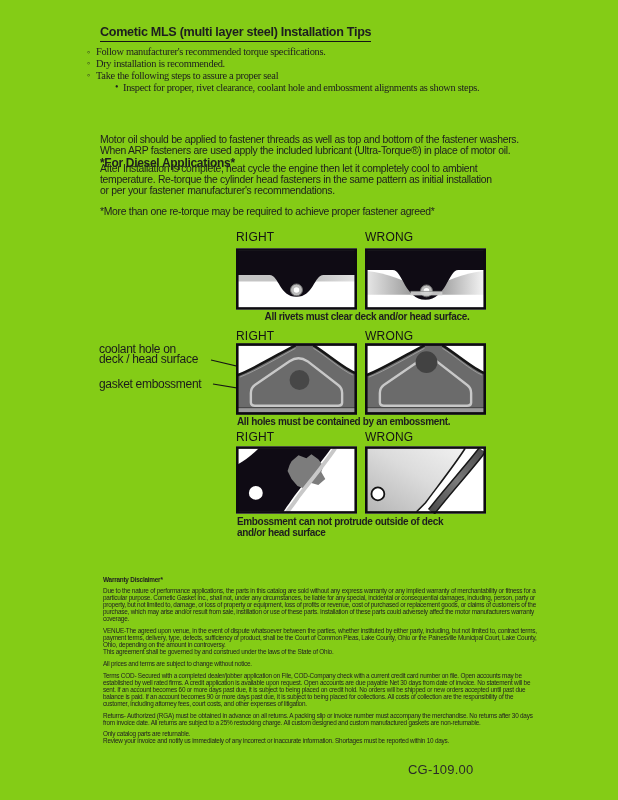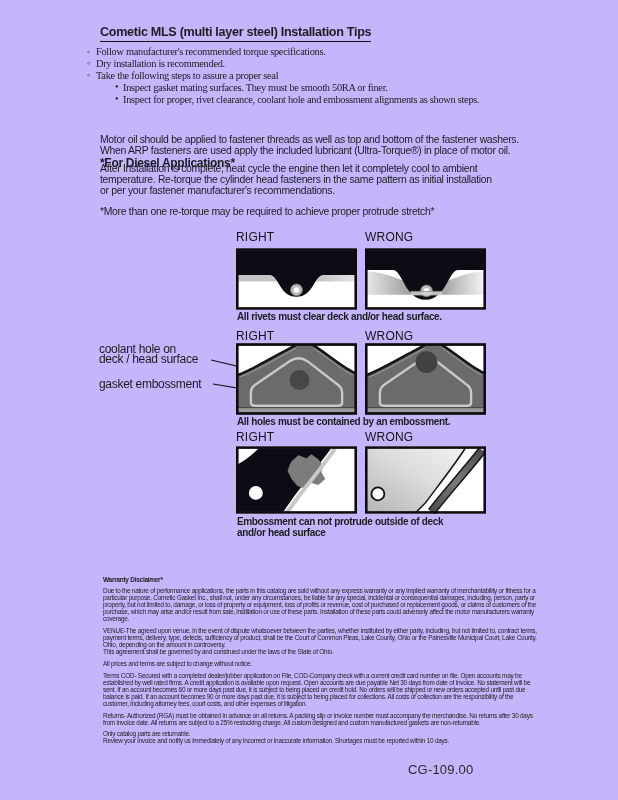--- a/index.html
+++ b/index.html
@@ -1,17 +1,17 @@
 <!DOCTYPE html>
 <html><head>
 <meta charset="utf-8">
 <style>
   html,body{margin:0;padding:0;background:#ffffff;}
   .page{
-    position:relative;width:618px;height:800px;background:#c4b5fd;overflow:hidden;
+    position:relative;width:618px;height:800px;background:#84cc16;overflow:hidden;
     font-family:"Liberation Sans", sans-serif;color:#1d1d1f;
   }
   .abs{position:absolute;}
   .title{
     left:100px;top:25px;font-size:12.6px;font-weight:bold;letter-spacing:-0.3px;
     border-bottom:1.6px solid #141414;padding-bottom:1.5px;display:inline-block;
   }
   .bullets{left:87px;top:46px;width:480px;font-size:10.4px;line-height:11.3px;letter-spacing:-0.3px;}
   .b{white-space:nowrap;font-family:Liberation Serif, serif;}
   .b .mk{display:inline-block;width:9px;font-size:9px;vertical-align:0.5px;}
@@ -35,31 +35,30 @@
 <body>
 
 <div class="page">
 
   <div class="abs title">Cometic MLS (multi layer steel) Installation Tips</div>
 
   <div class="abs bullets">
     <div class="b"><span class="mk">◦</span><span>Follow manufacturer's recommended torque specifications.</span></div>
     <div class="b"><span class="mk">◦</span><span>Dry installation is recommended.</span></div>
     <div class="b"><span class="mk">◦</span><span>Take the following steps to assure a proper seal</span></div>
-    <div class="b sub"><span class="mk">•</span><span>Inspect gasket mating surfaces.  They must be smooth 50RA or finer.</span></div>
     <div class="b sub"><span class="mk">•</span><span>Inspect for proper, rivet clearance, coolant hole and embossment alignments as shown steps.</span></div>
   </div>
 
   <div class="abs h2">*For Diesel Applications*</div>
   <div class="abs para p2">After Installation is complete, heat cycle the engine then let it completely cool to ambient
 temperature. Re-torque the cylinder head fasteners in the same pattern as initial installation
 or per your fastener manufacturer's recommendations.</div>
   <div class="abs para p1">Motor oil should be applied to fastener threads as well as top and bottom of the fastener washers.
 When ARP fasteners are used apply the included lubricant (Ultra-Torque®) in place of motor oil.</div>
-  <div class="abs para note">*More than one re-torque may be required to achieve proper protrude stretch*</div>
+  <div class="abs para note">*More than one re-torque may be required to achieve proper fastener agreed*</div>
 
   <svg width="0" height="0" style="position:absolute">
     <defs>
       <linearGradient id="gwL" x1="0" y1="0" x2="1" y2="0">
         <stop offset="0" stop-color="#e6e6e6"></stop>
           <stop offset="1" stop-color="#8f8f8f"></stop>
       </linearGradient>
       <linearGradient id="gwR" x1="0" y1="0" x2="1" y2="0">
         <stop offset="0" stop-color="#8f8f8f"></stop>
           <stop offset="1" stop-color="#f4f4f4"></stop>
@@ -99,21 +98,21 @@
     <path d="M2,23 C22,25 42,33 54,41 L54,47 L2,47 Z" fill="url(#gwL)"></path>
     <path d="M120,23 C100,25 80,33 68,41 L68,47 L120,47 Z" fill="url(#gwR)"></path>
     <path d="M2,2 H120 V22 H94 C84,22 82,52 61,52 C40,52 38,22 28,22 H2 Z" fill="#0f0b14"></path>
     <circle cx="62" cy="43" r="6" fill="#bcbcbc" stroke="#6f6f6f" stroke-width="1"></circle>
     <circle cx="62" cy="43" r="2.8" fill="#fff"></circle>
     <rect x="46" y="43.5" width="32" height="4" fill="#cfcfcf" opacity="0.92"></rect>
     <line x1="46" y1="43.5" x2="78" y2="43.5" stroke="#8c8c8c" stroke-width="0.8"></line>
     <rect x="1.3" y="1.3" width="119.4" height="59.4" fill="none" stroke="#0d0b10" stroke-width="2.6"></rect>
   </svg>
 
-  <div class="abs caption" style="top:312px;">All rivets must clear deck and/or head surface.</div>
+  <div class="abs caption" style="top:312px;text-align:center;">All rivets must clear deck and/or head surface.</div>
 
   <div class="abs dg-label" style="left:236px;top:329px;">RIGHT</div>
   <div class="abs dg-label" style="left:365px;top:329px;">WRONG</div>
 
   <div class="abs callout" style="left:99px;top:345px;">coolant hole on
 deck / head surface</div>
   <div class="abs callout" style="left:99px;top:380px;">gasket embossment</div>
 
   <svg class="abs" style="left:209px;top:352px;" width="95" height="45" viewBox="0 0 95 45">
     <line x1="2" y1="8" x2="87" y2="28" stroke="#141414" stroke-width="1.1"></line>

